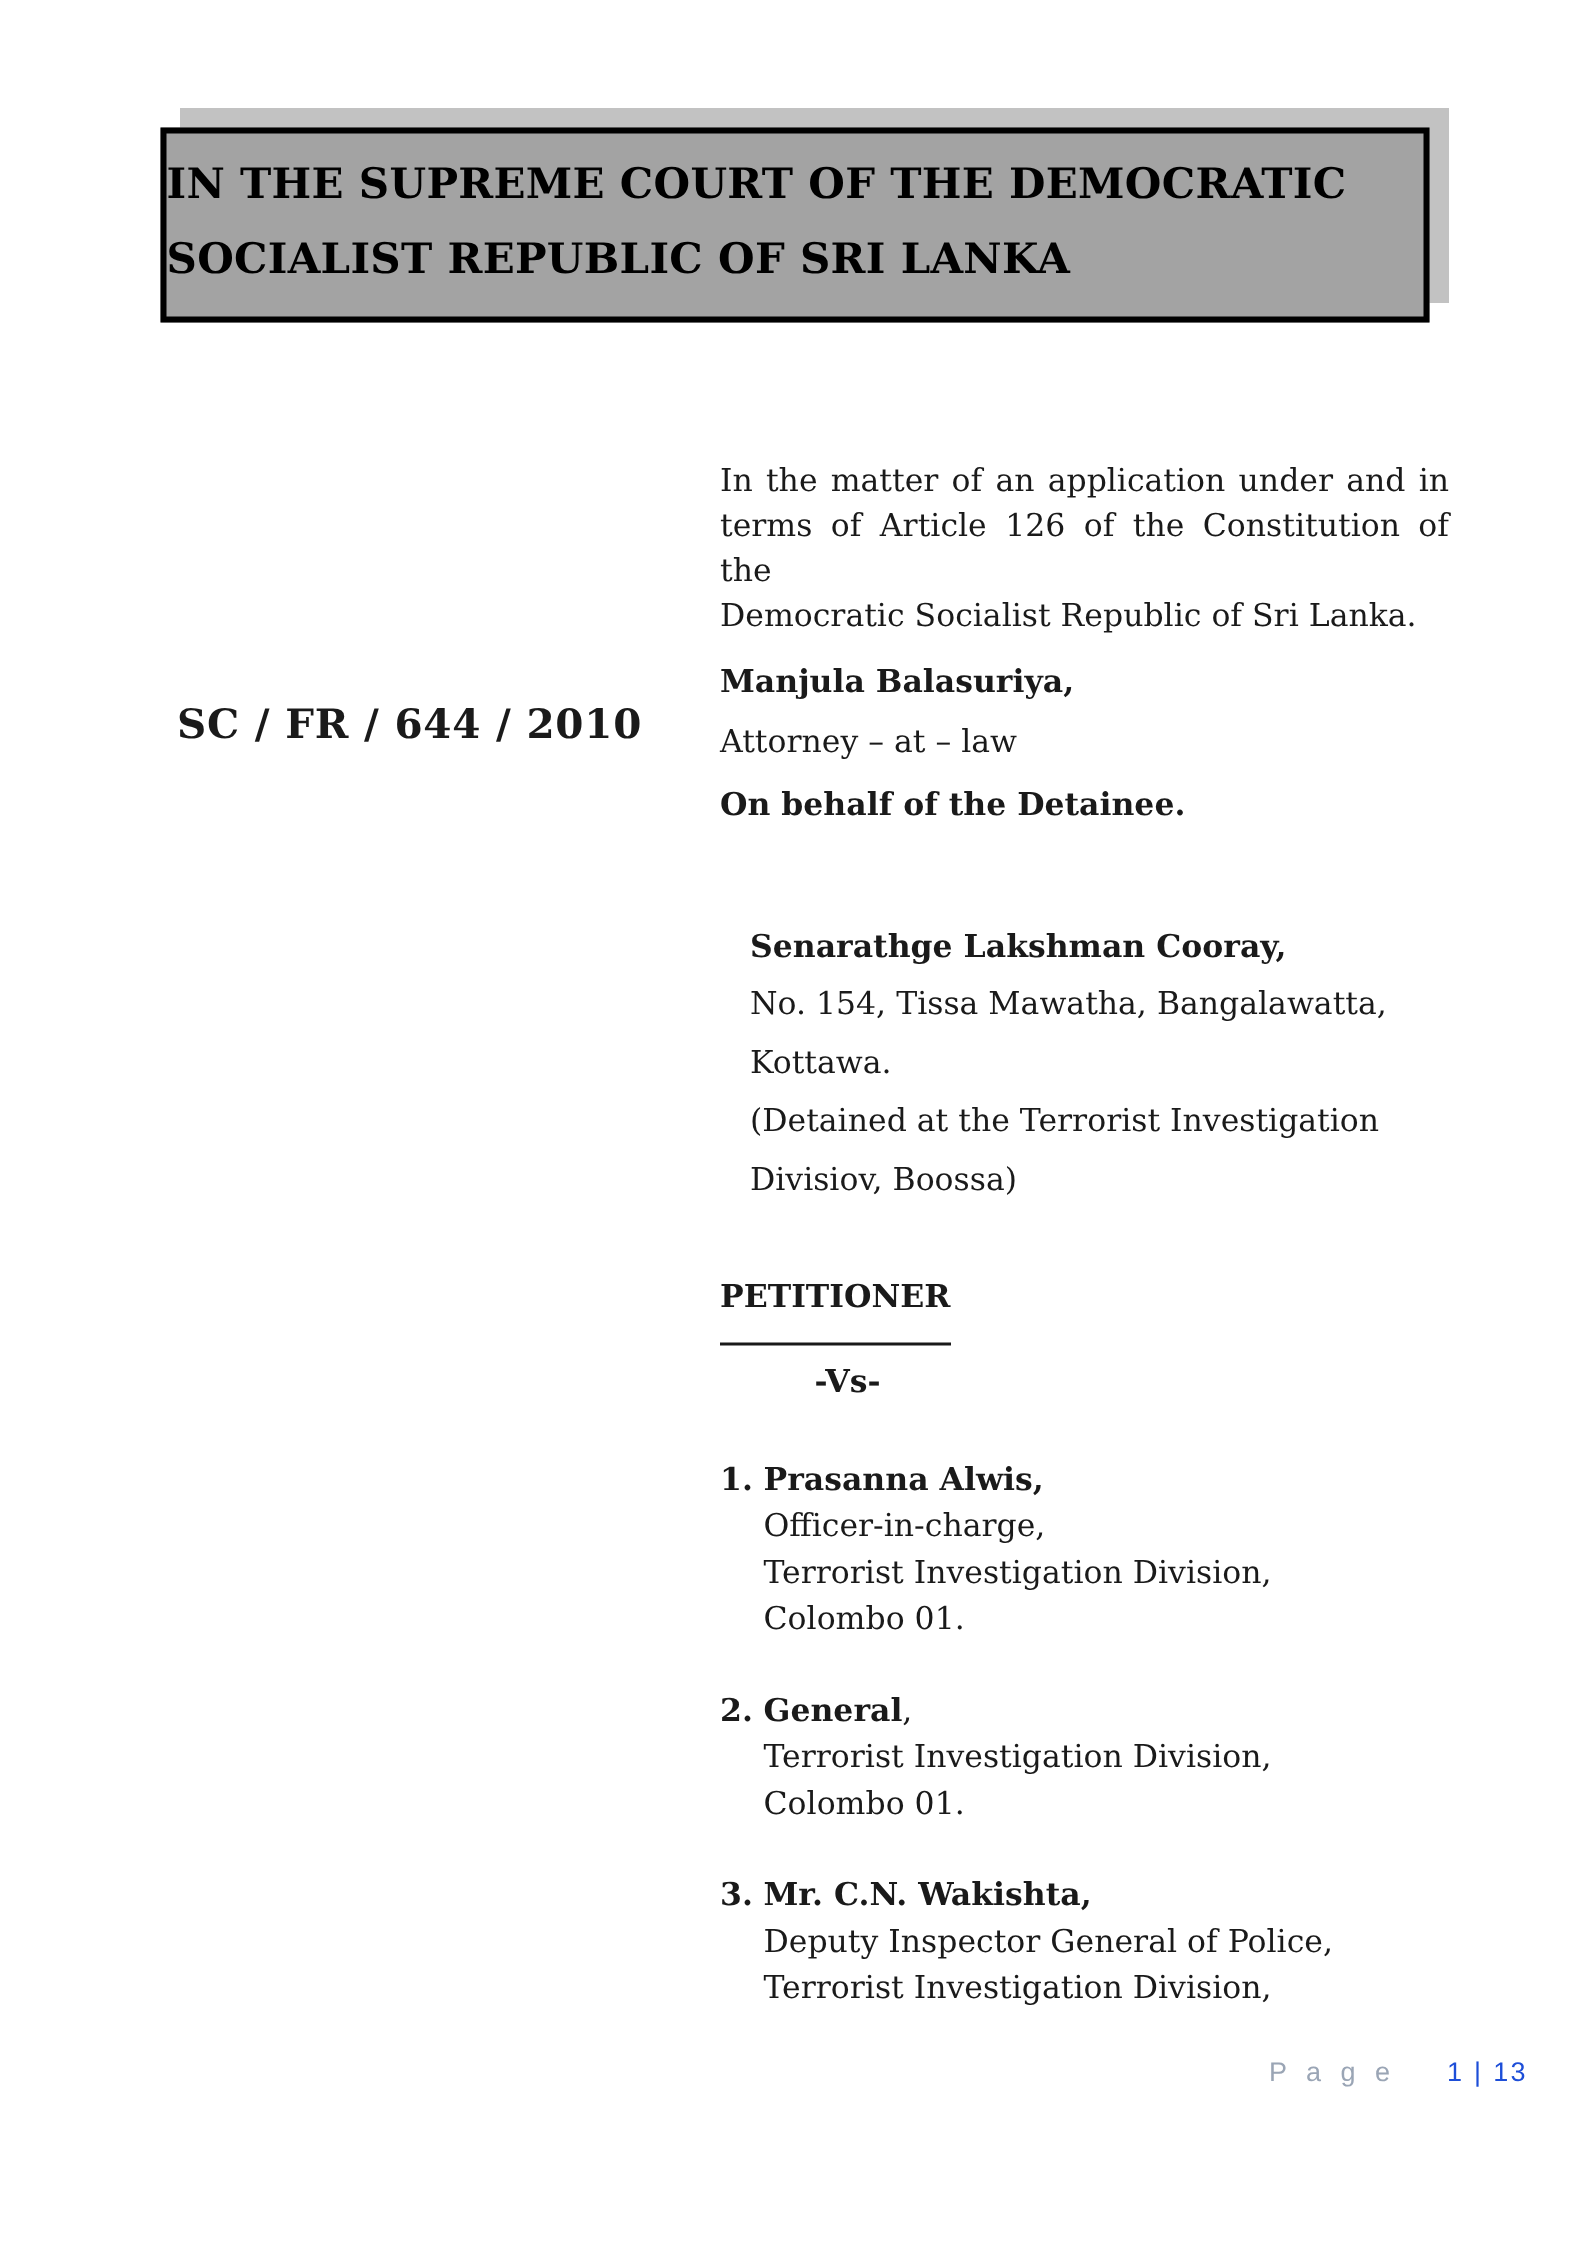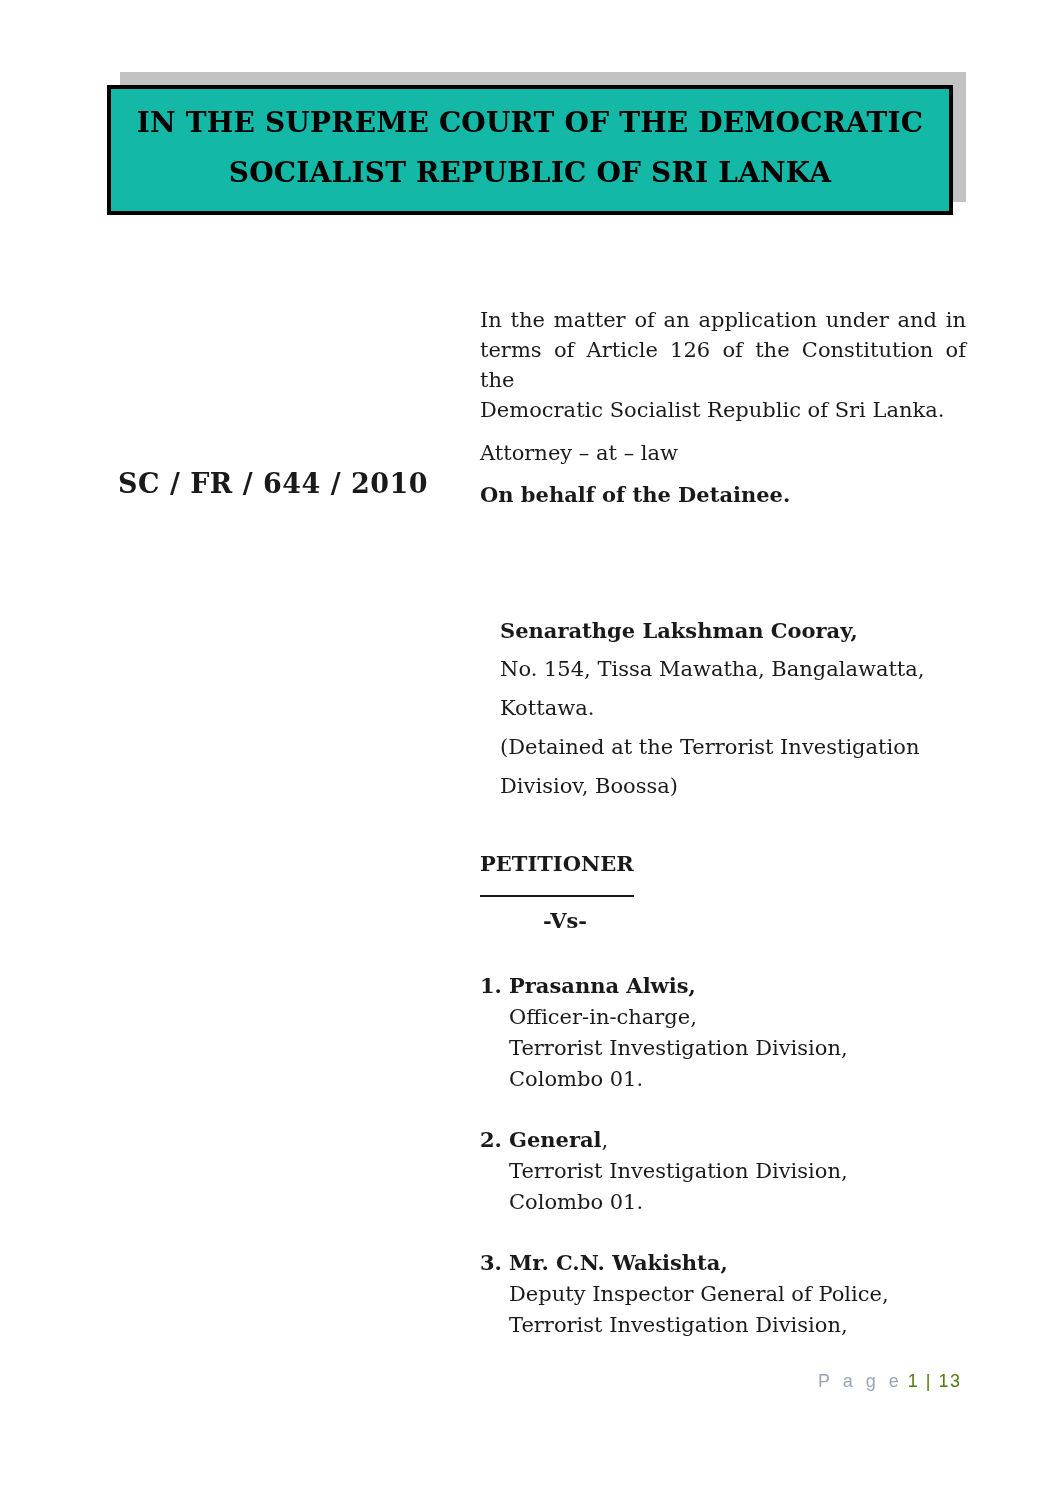--- a/index.html
+++ b/index.html
@@ -15,23 +15,22 @@
 
   
   .title-box {
     position: absolute;
     left: 107px;
     top: 85px;
     width: 846px;
     height: 130px;
     box-sizing: border-box;
     border: 4px solid #000000;
-    background: #14b8a6;
+    background: #a3a3a3;
     box-shadow: 13px -13px 0 0 #c2c2c2;
-    text-align: center;
     padding-top: 9px;
   }
   .title-line {
     font-size: 28px;
     font-weight: bold;
     line-height: 50px;
     letter-spacing: 0.2px;
     color: #000000;
     white-space: nowrap;
   }
@@ -111,42 +110,43 @@
   .resp-line { white-space: nowrap; }
 
   .page-footer {
     position: absolute;
     left: 818px;
     top: 1371px;
     font-family: "Liberation Sans", sans-serif;
     font-size: 18px;
     white-space: nowrap;
   }
-  .footer-word { color: #9aa5b5; letter-spacing: 4px; }
-  .footer-value { color: #4d7c0f; letter-spacing: 1.5px; }
+  .footer-word { color: #9aa5b5; letter-spacing: 4px; margin-left: 28px; }
+  .footer-value { color: #1d4ed8; letter-spacing: 1.5px; margin-left: 29px; }
 </style>
 </head>
 <body>
 
 <div class="page">
 
   <div class="title-box">
     <div class="title-line">IN THE SUPREME COURT OF THE DEMOCRATIC</div>
     <div class="title-line">SOCIALIST REPUBLIC OF SRI LANKA</div>
   </div>
 
   <div class="matter">
     <div class="jline">In the matter of an application under and in</div>
     <div class="jline">terms of Article 126 of the Constitution of the</div>
     <div class="jline">Democratic Socialist Republic of Sri Lanka.</div>
   </div>
 
   <div class="case-number">SC / FR / 644 / 2010</div>
 
   <div class="attorney">
+    <div class="bold">Manjula Balasuriya,</div>
     <div>Attorney – at – law</div>
     <div class="bold">On behalf of the Detainee.</div>
   </div>
 
   <div class="detainee">
     <div class="bold">Senarathge Lakshman Cooray,</div>
     <div>No. 154, Tissa Mawatha, Bangalawatta,</div>
     <div>Kottawa.</div>
     <div>(Detained at the Terrorist Investigation</div>
     <div>Divisiov, Boossa)</div>

